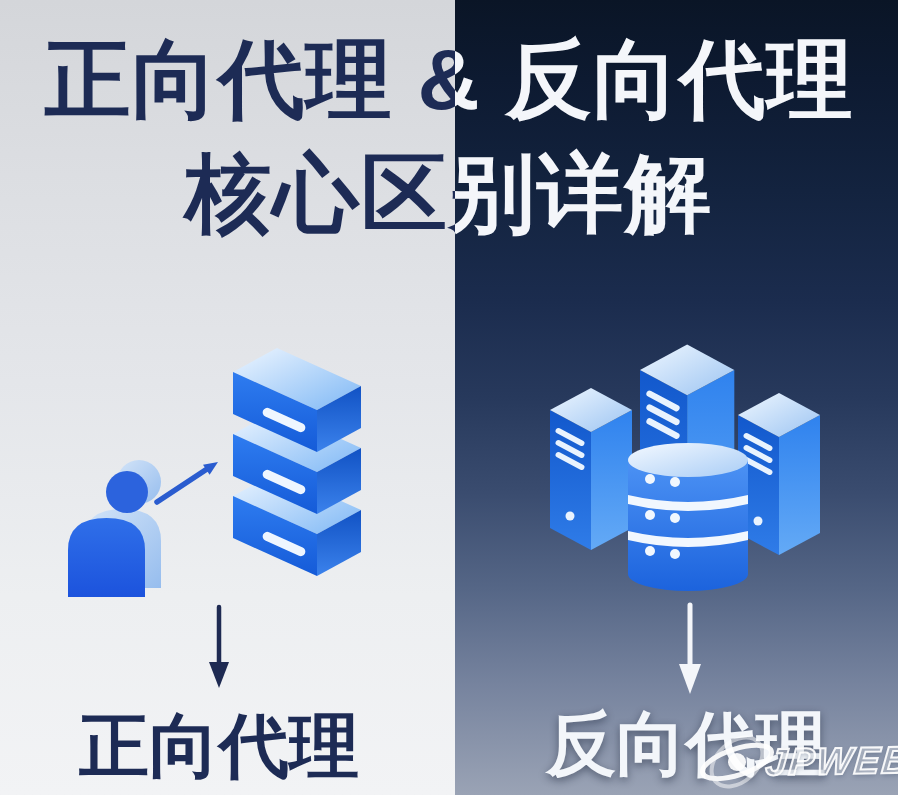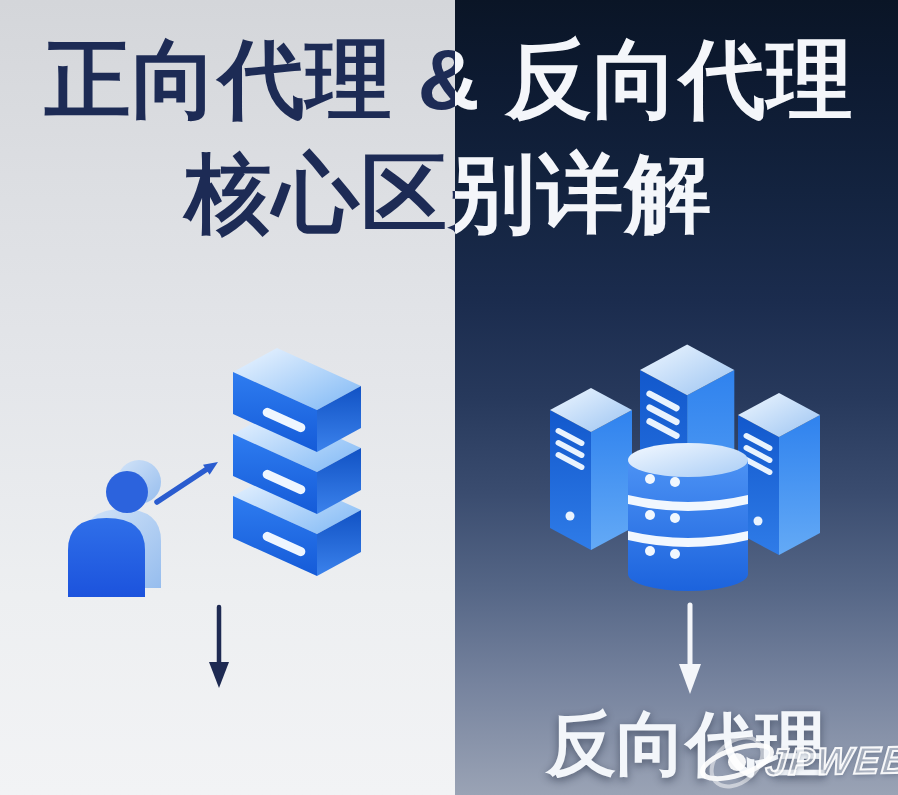--- a/index.html
+++ b/index.html
@@ -130,20 +130,21 @@
           <rect x="-23" y="-4.5" width="46" height="9" rx="4.5" fill="#eef6ff"></rect>
         </g>
     </g>
   </svg>
 
   <svg class="abs" style="left:204px;top:604px" width="30" height="88" viewBox="0 0 30 88">
     <line x1="15" y1="3" x2="15" y2="60" stroke="#1e2a52" stroke-width="4.5" stroke-linecap="round"></line>
     <polygon points="5,58 25,58 15,84" fill="#1e2a52"></polygon>
   </svg>
 
+  <div class="label label-left">正向代理</div>
 
   <svg class="abs" style="left:528px;top:332px" width="322" height="292" viewBox="0 0 322 292">
     <defs>
       <linearGradient id="twTop" x1="0" y1="0" x2="1" y2="1">
         <stop offset="0" stop-color="#eff7ff"></stop>
           <stop offset="1" stop-color="#9cc4f2"></stop>
       </linearGradient>
       <linearGradient id="twLeft" x1="0" y1="0" x2="0" y2="1">
         <stop offset="0" stop-color="#1258cc"></stop>
           <stop offset="1" stop-color="#2f7ce8"></stop>

